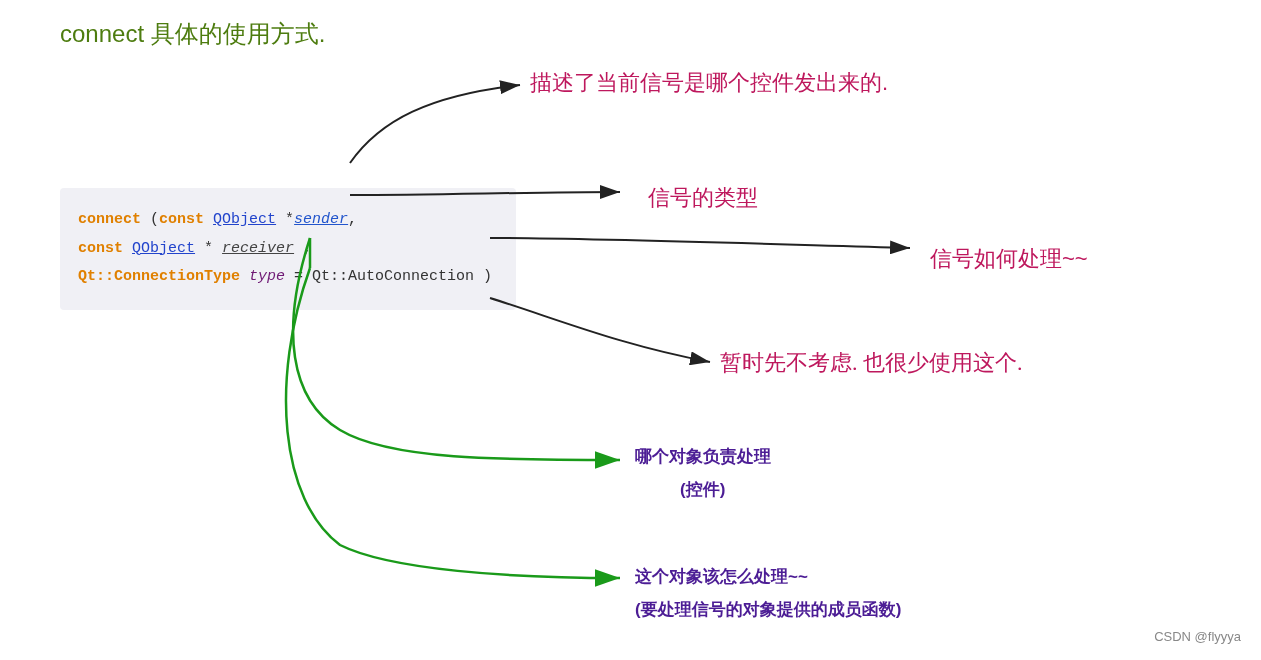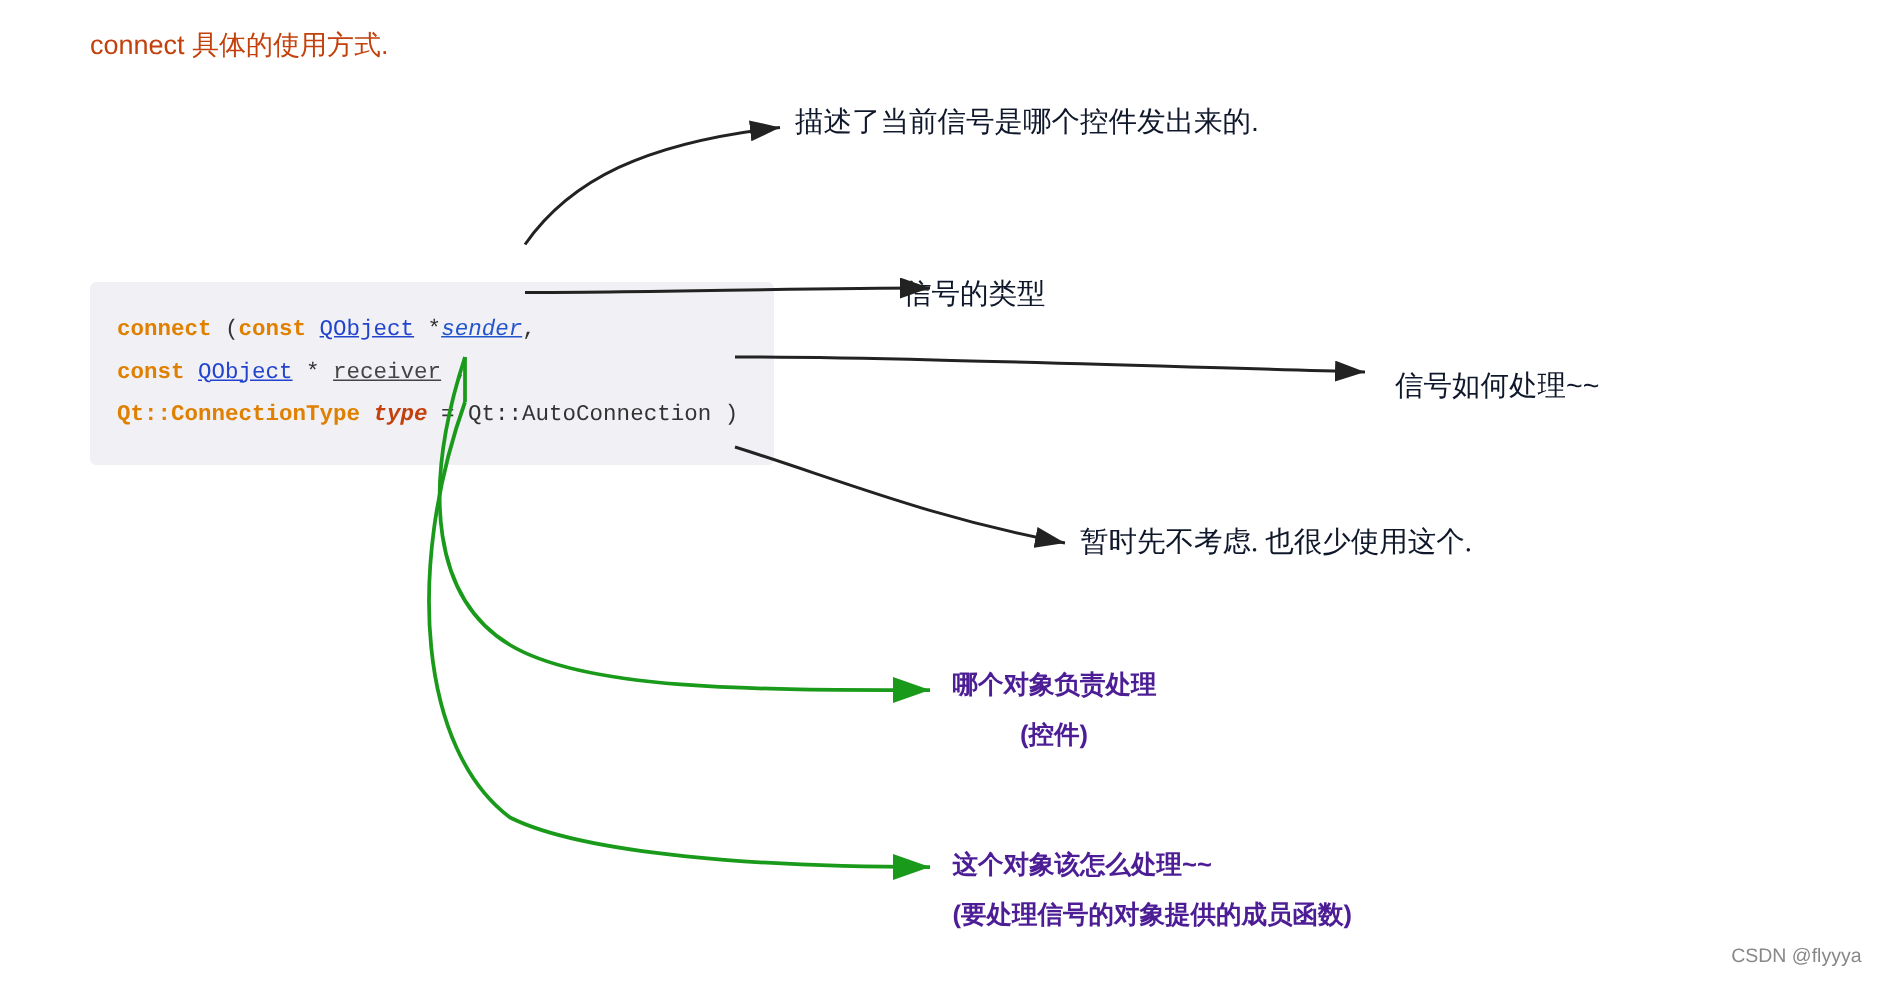--- a/index.html
+++ b/index.html
@@ -9,22 +9,22 @@
       background: #ffffff;
       font-family: 'SimSun', 'Microsoft YaHei', sans-serif;
       overflow: hidden;
       position: relative;
     }
 
     .page-title {
       position: absolute;
       top: 18px;
       left: 60px;
-      font-size: 18px;
-      color: #c2410c;
+      font-size: 24px;
+      color: #4d7c0f;
       font-weight: normal;
     }
 
     .code-block {
       position: absolute;
       top: 140px;
       left: 60px;
       background: #f0f0f5;
       padding: 18px 24px 18px 18px;
       border-radius: 4px;
@@ -36,29 +36,29 @@
     }
 
     .code-line {
       display: block;
       white-space: nowrap;
     }
 
     .kw { color: #e08000; font-weight: bold; }
     .type-blue { color: #2244cc; text-decoration: underline; }
     .italic-blue { color: #2255cc; font-style: italic; text-decoration: underline; }
-    .italic-dark { color: #444; text-decoration: underline; }
+    .italic-dark { color: #444; font-style: italic; text-decoration: underline; }
     .normal { color: #333; }
-    .italic-orange { color: #c2410c; font-style: italic; font-weight: bold; }
+    .italic-orange { color: #701a75; font-style: italic; font-weight: normal; }
 
     
     .annotation {
       position: absolute;
-      font-size: 19px;
-      color: #0f172a;
+      font-size: 22px;
+      color: #be185d;
     }
 
     .annotation-green {
       position: absolute;
       font-size: 17px;
       color: #4c1d95;
       font-weight: bold;
     }
 
     
@@ -92,21 +92,21 @@
   <span class="code-line">
     <span class="normal">        </span><span class="kw">const</span><span class="normal"> </span><span class="type-blue">QObject</span><span class="normal"> *  </span><span class="italic-dark">receiver</span><span class="normal">  ,</span>
   </span>
   <span class="code-line">
     <span class="normal">        </span><span class="kw">Qt::ConnectionType</span><span class="normal">   </span><span class="italic-orange">type</span><span class="normal">   = Qt::AutoConnection )</span>
   </span>
 </div>
 
 <div class="annotation" style="top:68px; left:530px;">描述了当前信号是哪个控件发出来的.</div>
 
-<div class="annotation" style="top:183px; left:602px;">信号的类型</div>
+<div class="annotation" style="top:183px; left:648px;">信号的类型</div>
 
 <div class="annotation" style="top:228px; left:930px;margin-top:16px;">信号如何处理~~</div>
 
 <div class="annotation" style="top:348px; left:720px;font-family:Liberation Serif, serif;">暂时先不考虑. 也很少使用这个.</div>
 
 <div class="annotation-green" style="top:445px; left:635px;">哪个对象负责处理</div>
 
 <div class="annotation-green" style="top:478px; left:680px;">(控件)</div>
 
 <div class="annotation-green" style="top:565px; left:635px;">这个对象该怎么处理~~</div>

